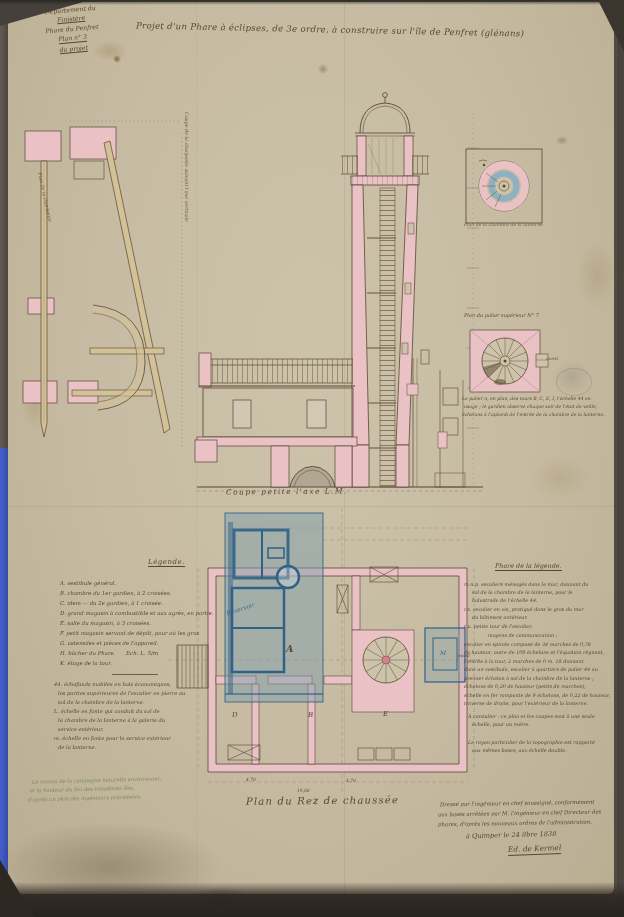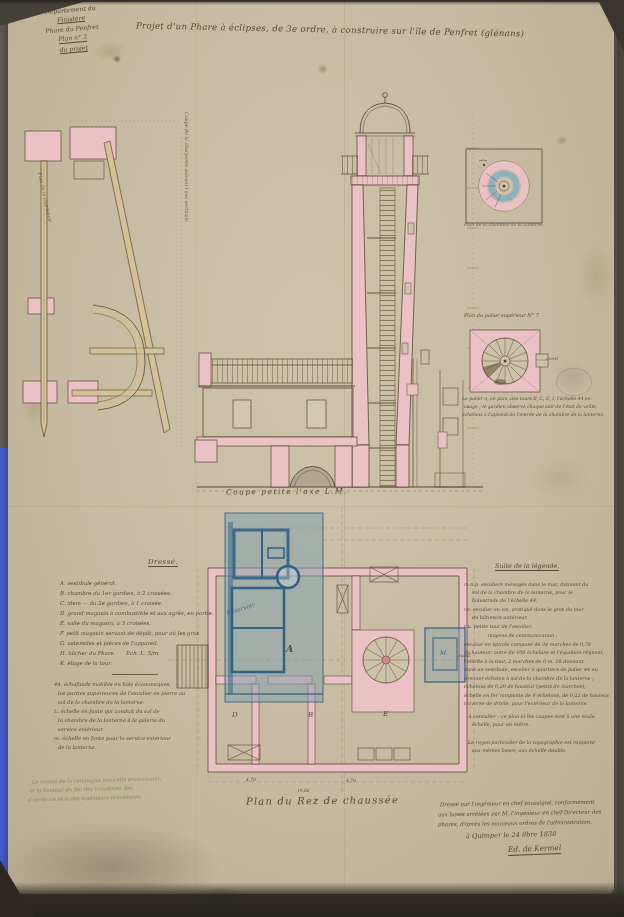--- a/index.html
+++ b/index.html
@@ -335,21 +335,21 @@
     <div class="t" style="left:383px;top:710px;font-size:7px;">E</div>
     <div class="t" style="left:440px;top:650px;font-size:6px;color:#2f6285;">M</div>
     <div class="t" style="left:458px;top:653px;font-size:4.4px;">ouest</div>
     <div class="t" style="left:226px;top:606px;font-size:6px;color:#2f6285;transform:rotate(-18deg);opacity:.85;">Réservoir</div>
     <div class="t" style="left:126px;top:650px;font-size:5.6px;">Ech. L. 5/m</div>
     <div class="t" style="left:246px;top:777px;font-size:4.4px;">4,70</div>
     <div class="t" style="left:346px;top:778px;font-size:4.4px;">4,70</div>
     <div class="t" style="left:297px;top:788px;font-size:4.4px;">19,00</div>
     <div class="t" style="left:246px;top:795px;font-size:10px;letter-spacing:1.2px;transform:rotate(-.6deg);">Plan du Rez de chaussée</div>
 
-    <div class="t" style="left:148px;top:558px;font-size:7px;letter-spacing:.5px;border-bottom:.6px solid #584732;">Dressé.</div>
+    <div class="t" style="left:148px;top:558px;font-size:7px;letter-spacing:.5px;border-bottom:.6px solid #584732;">Légende.</div>
     <div class="t" style="left:60px;top:580px;font-size:5.4px;">A. vestibule général.</div>
     <div class="t" style="left:60px;top:590px;font-size:5.4px;">B. chambre du 1er gardien, à 2 croisées.</div>
     <div class="t" style="left:60px;top:600px;font-size:5.4px;">C. idem — du 2e gardien, à 1 croisée.</div>
     <div class="t" style="left:60px;top:610px;font-size:5.4px;">D. grand magasin à combustible et aux agrès, en partie.</div>
     <div class="t" style="left:60px;top:620px;font-size:5.4px;">E. salle du magasin, à 3 croisées.</div>
     <div class="t" style="left:60px;top:630px;font-size:5.4px;">F. petit magasin servant de dépôt, pour où les gros</div>
     <div class="t" style="left:60px;top:640px;font-size:5.4px;">G. ustensiles et pièces de l'appareil.</div>
     <div class="t" style="left:60px;top:650px;font-size:5.4px;">H. bûcher du Phare.</div>
     <div class="t" style="left:60px;top:660px;font-size:5.4px;">K. étage de la tour.</div>
     <div style="position:absolute;left:112px;top:674px;width:46px;border-top:1px solid #584732;opacity:.8;"></div>
@@ -358,21 +358,21 @@
     <div class="t" style="left:58px;top:700px;font-size:5.2px;">sol de la chambre de la lanterne.</div>
     <div class="t" style="left:54px;top:709px;font-size:5.2px;">L. échelle en fonte qui conduit du sol de</div>
     <div class="t" style="left:58px;top:718px;font-size:5.2px;">la chambre de la lanterne à la galerie du</div>
     <div class="t" style="left:58px;top:727px;font-size:5.2px;">service extérieur.</div>
     <div class="t" style="left:54px;top:736px;font-size:5.2px;">m. échelle en fonte pour le service extérieur</div>
     <div class="t" style="left:58px;top:745px;font-size:5.2px;">de la lanterne.</div>
     <div class="t" style="left:32px;top:778px;font-size:5.2px;color:#7d8b57;transform:rotate(-1.5deg);">Le niveau de la campagne naturelle environnant,</div>
     <div class="t" style="left:30px;top:787px;font-size:5.2px;color:#7d8b57;transform:rotate(-1.5deg);">et la hauteur du feu des troisièmes îles,</div>
     <div class="t" style="left:28px;top:796px;font-size:5.2px;color:#7d8b57;transform:rotate(-1.5deg);">d'après un plan des ingénieurs précédents.</div>
 
-    <div class="t" style="left:495px;top:563px;font-size:6.4px;border-bottom:.6px solid #584732;">Suite de la légende.</div>
+    <div class="t" style="left:495px;top:563px;font-size:6.4px;border-bottom:.6px solid #584732;">Phare de la légende.</div>
     <div class="t" style="left:464px;top:582px;font-size:4.9px;">m.n.p. escaliers ménagés dans le mur, donnant du</div>
     <div class="t" style="left:472px;top:590px;font-size:4.9px;">sol de la chambre de la lanterne, pour le</div>
     <div class="t" style="left:472px;top:598px;font-size:4.9px;">balustrade de l'échelle 44.</div>
     <div class="t" style="left:464px;top:607px;font-size:4.9px;">r.s. escalier en vis, pratiqué dans le gros du mur</div>
     <div class="t" style="left:472px;top:615px;font-size:4.9px;">du bâtiment antérieur.</div>
     <div class="t" style="left:464px;top:624px;font-size:4.9px;">t.u. petite tour de l'escalier.</div>
     <div class="t" style="left:488px;top:633px;font-size:4.9px;">moyens de communication :</div>
     <div class="t" style="left:464px;top:642px;font-size:4.9px;">escalier en spirale composé de 34 marches de 0,78</div>
     <div class="t" style="left:464px;top:650px;font-size:4.9px;">de hauteur, outre de 109 échelons et l'équation régnant,</div>
     <div class="t" style="left:464px;top:659px;font-size:4.9px;">l'entrée à la tour, 2 marches de 0 m. 18 donnant</div>

